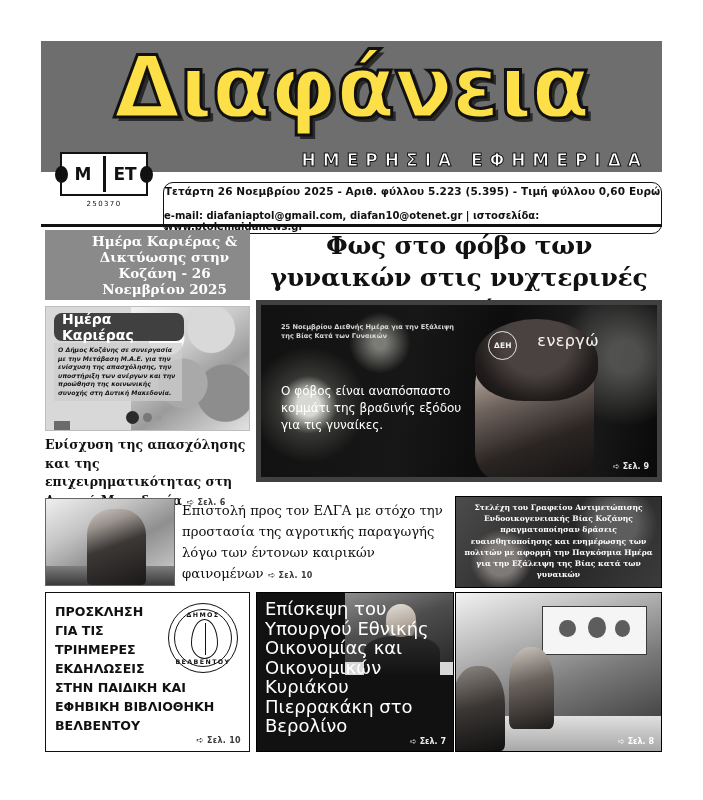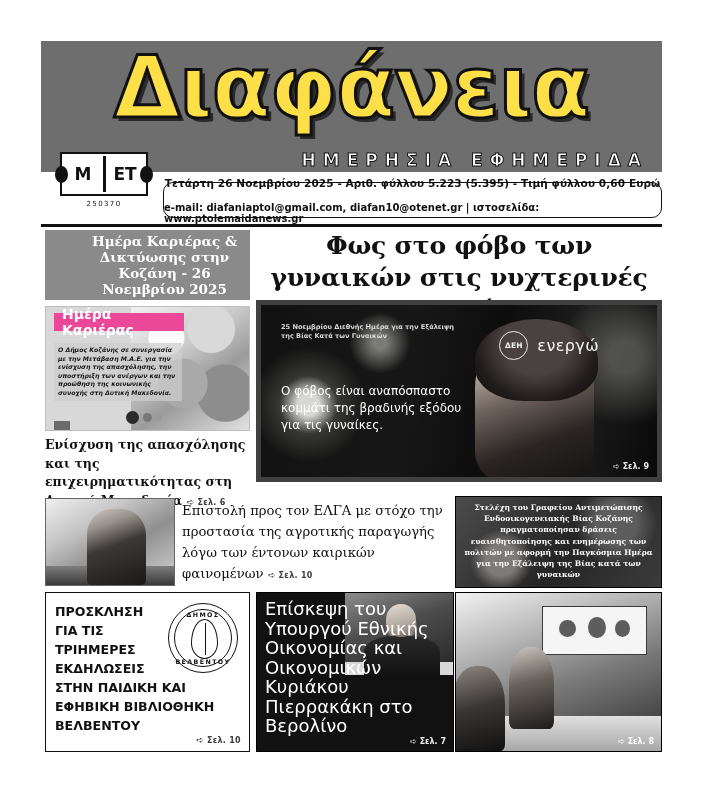--- a/index.html
+++ b/index.html
@@ -42,21 +42,21 @@
   .met-book:before{left:-7px;}
   .met-book:after{right:-7px;}
   .met-spine{position:absolute;left:50%;top:2px;bottom:2px;width:2.5px;
     background:#111;margin-left:-1px;}
   .met-l,.met-r{flex:1;text-align:center;font-weight:bold;font-size:17px;
     color:#111;z-index:2;}
   .met-num{text-align:center;font-size:7px;font-weight:normal;letter-spacing:1.4px;
     margin-top:4px;color:#111;}
 
   
-  .infobox{position:absolute;left:163px;top:182px;width:499px;height:36px;
+  .infobox{position:absolute;left:163px;top:182px;width:499px;height:52px;
     border:1.6px solid #111;border-radius:10px;box-sizing:border-box;
     display:flex;flex-direction:column;justify-content:center;align-items:center;
     background:#fff;}
   .infobox .line1{font-weight:bold;font-size:10.5px;color:#111;letter-spacing:.1px;}
   .infobox .line2{font-weight:bold;font-size:10px;color:#111;margin-top:13px;}
   .rule{position:absolute;left:41px;top:224px;width:621px;height:2.5px;background:#111;}
 
   
   .sb-banner{position:absolute;left:45px;top:230px;width:205px;height:70px;
     background:#8a8a8a;color:#fff;display:flex;align-items:center;
@@ -66,23 +66,23 @@
 
   .sb-ad{position:absolute;left:45px;top:306px;width:205px;height:125px;
     background:#d8d8d8;overflow:hidden;border:1px solid #bdbdbd;box-sizing:border-box;}
   .sb-ad-photo{position:absolute;right:0;top:0;width:118px;height:123px;
     background:
       radial-gradient(circle at 30% 25%,#fbfbfb 0 14%,transparent 15%),
       radial-gradient(circle at 68% 18%,#d9d9d9 0 18%,transparent 19%),
       radial-gradient(circle at 44% 62%,#a9a9a9 0 24%,transparent 25%),
       radial-gradient(circle at 80% 70%,#8d8d8d 0 22%,transparent 23%),
       linear-gradient(145deg,#f2f2f2 0%,#c9c9c9 38%,#9b9b9b 62%,#e2e2e2 100%);}
-  .sb-ad-title{position:absolute;left:8px;top:6px;width:130px;height:18px;
-    background:#ec4899;color:#fff;display:flex;align-items:center;
-    padding-left:8px;box-sizing:border-box;font-weight:bold;font-size:14px;}
+  .sb-ad-title{position:absolute;left:8px;top:6px;width:130px;height:28px;
+    background:#404040;color:#fff;display:flex;align-items:center;
+    padding-left:8px;box-sizing:border-box;font-weight:bold;font-size:14px;border-radius:8px;}
   .sb-ad-body{position:absolute;left:8px;top:36px;width:128px;
     background:rgba(205,205,205,.72);padding:3px 4px;box-sizing:border-box;
     font-size:6.2px;font-weight:bold;font-style:italic;line-height:8.6px;color:#151515;}
   .sb-ad-dots{position:absolute;left:80px;bottom:6px;display:flex;
     align-items:center;gap:4px;}
   .sb-ad-dots i{display:block;background:#2b2b2b;border-radius:50%;}
   .sb-ad-dots i:nth-child(1){width:13px;height:13px;}
   .sb-ad-dots i:nth-child(2){width:9px;height:9px;background:#777;}
   .sb-ad-dots i:nth-child(3){width:6px;height:6px;background:#9a9a9a;}
   .sb-ad-tab{position:absolute;left:8px;bottom:0;width:16px;height:9px;background:#6b6b6b;}
@@ -112,21 +112,21 @@
     border-radius:48% 48% 20% 20%/42% 42% 18% 18%;
     background:linear-gradient(160deg,#d6cdc6 0%,#b9aca3 24%,#6e625c 46%,#2a2523 72%,#141212 100%);
     filter:blur(.4px);}
   .mp-hair{position:absolute;left:54%;top:8%;width:31%;height:48%;
     border-radius:50% 50% 40% 40%;
     background:radial-gradient(ellipse at 50% 30%,#4a4240 0 38%,#201c1b 70%,#0d0b0b 100%);}
   .mp-label{position:absolute;left:20px;top:18px;width:175px;
     font-size:6.6px;line-height:9.4px;color:#d7d7d7;font-weight:600;}
   .mp-quote{position:absolute;left:20px;top:78px;width:190px;
     font-size:12px;line-height:17px;color:#fff;font-weight:500;}
-  .mp-brand{position:absolute;right:58px;top:26px;display:flex;align-items:center;gap:9px;}
+  .mp-brand{position:absolute;right:58px;top:26px;display:flex;align-items:flex-start;gap:20px;}
   .mp-brand .ring{width:27px;height:27px;border-radius:50%;border:1.3px solid #e8e8e8;
     display:flex;align-items:center;justify-content:center;
     font-size:7.5px;font-weight:bold;color:#f2f2f2;letter-spacing:.2px;}
   .mp-brand .word{font-size:16px;color:#f4f4f4;letter-spacing:.4px;}
   .mp-pageref{position:absolute;right:8px;bottom:6px;color:#e9e9e9;
     font-weight:bold;font-size:8px;}
 
   
   .elga-photo{position:absolute;left:45px;top:498px;width:130px;height:88px;
     overflow:hidden;border:1px solid #666;box-sizing:border-box;

